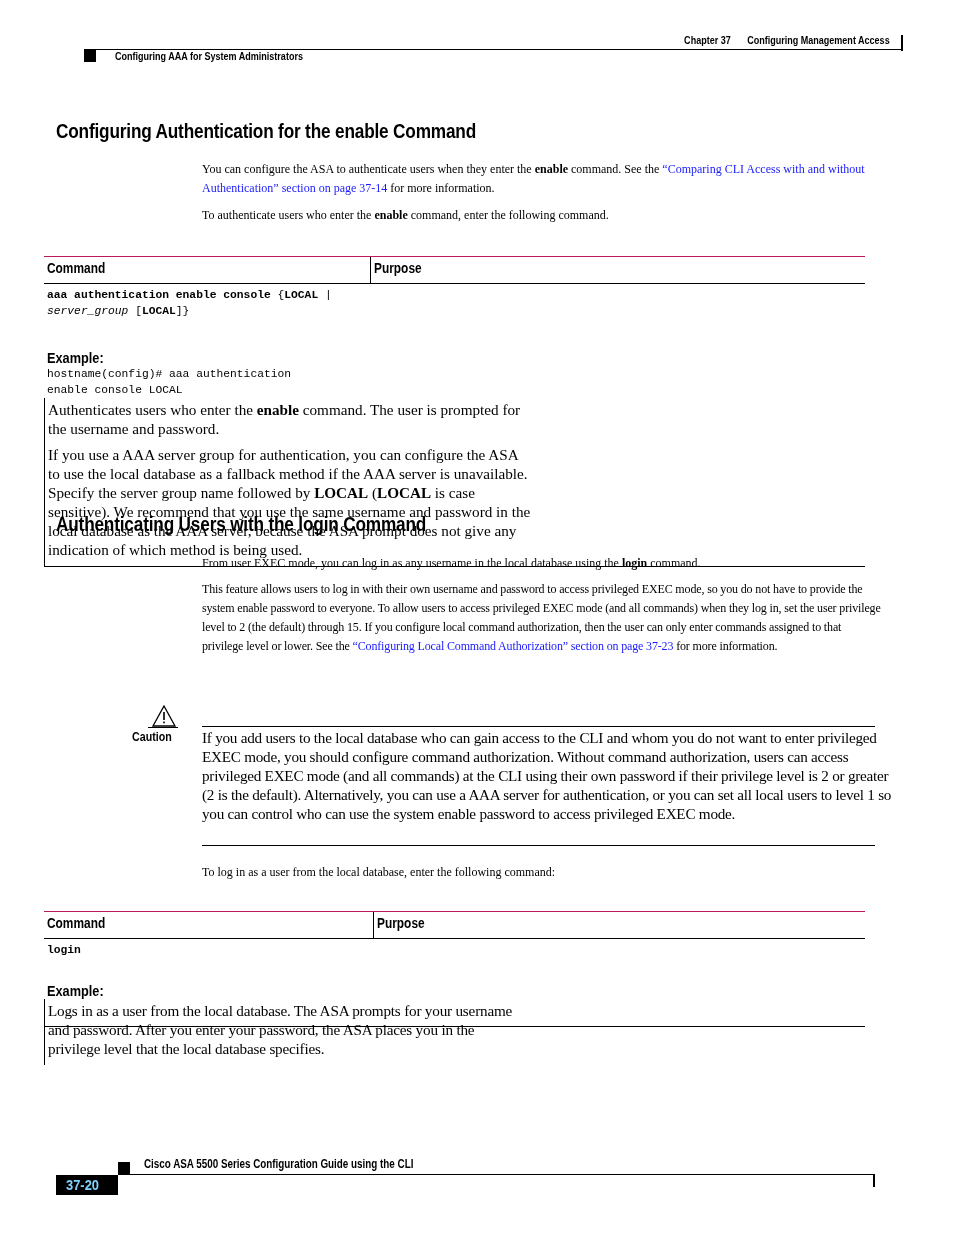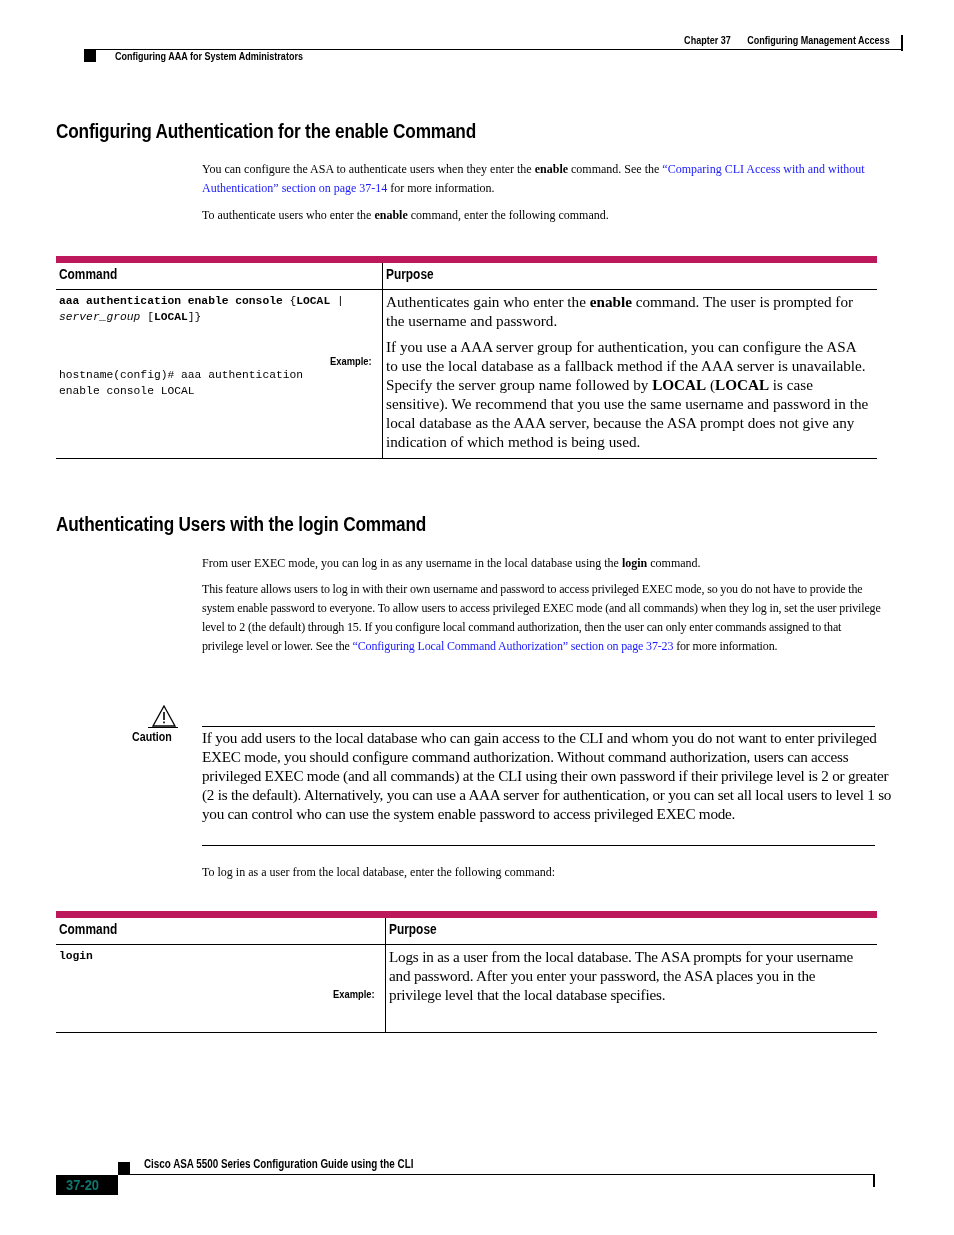--- a/index.html
+++ b/index.html
@@ -17,46 +17,46 @@
 
   
   .section-heading { position: absolute; left: 56px; font-size: 20px; font-weight: bold; font-family: "Liberation Sans", sans-serif; transform: scaleX(0.86); transform-origin: left center; white-space: nowrap; letter-spacing: -0.2px; }
 
   
   .para { position: absolute; left: 202px; width: 680px; font-size: 12px; line-height: 19px; font-family: "Liberation Serif", serif; }
   .link { color: #1a1aff; }
   b { font-weight: bold; }
 
   
-  .cmd-table { position: absolute; left: 56px; width: 821px; border-top: 7px solid #be185d; border-bottom: 1px solid #000; }
+  .cmd-table { position: absolute; left: 44px; width: 821px; border-top: 1px solid #be185d; border-bottom: 1px solid #000; }
   .cmd-table .thead { display: flex; border-bottom: 1px solid #000; height: 26px; }
   .cmd-table .th { font-family: "Liberation Sans", sans-serif; font-weight: bold; font-size: 14px; padding: 3px 3px 0 3px; transform-origin: left center; }
   .cmd-table .th span { display: inline-block; transform: scaleX(0.85); transform-origin: left center; }
-  .cmd-table .tbody { display: flex; }
+  .cmd-table .tbody { display: flex; flex-direction: column; }
   .col-cmd { box-sizing: border-box; padding: 3px 3px 0 3px; }
   .col-purpose { box-sizing: border-box; border-left: 1px solid #000; padding: 0 6px 0 3px; }
   .cmd-line { font-family: "Liberation Mono", monospace; font-size: 11.3px; line-height: 16px; white-space: pre; }
-  .example-label { font-family: "Liberation Sans", sans-serif; font-weight: bold; font-size: 11px; text-align: right; }
+  .example-label { font-family: "Liberation Sans", sans-serif; font-weight: bold; font-size: 15px; }
   .example-label span { display: inline-block; transform: scaleX(0.85); transform-origin: left center; }
   .purpose-p { font-family: "Liberation Serif", serif; font-size: 15.2px; line-height: 19px; margin: 0 0 7px 0; }
 
   
   #caution-icon { position: absolute; left: 152px; top: 705px; width: 24px; height: 22px; }
   #caution-icon-line { position: absolute; left: 148px; top: 727px; width: 30px; height: 1px; background: #000; }
   #caution-label { position: absolute; left: 132px; top: 729px; font-size: 13px; font-family: "Liberation Sans", sans-serif; font-weight: bold; transform: scaleX(0.82); transform-origin: left center; }
   #caution-rule-top { position: absolute; left: 202px; top: 726px; width: 673px; height: 1px; background: #000; }
   #caution-rule-bottom { position: absolute; left: 202px; top: 845px; width: 673px; height: 1px; background: #000; }
   #caution-text { position: absolute; left: 202px; top: 728px; width: 690px; font-size: 15.2px; line-height: 19px; font-family: "Liberation Serif", serif; letter-spacing: -0.25px; }
 
   
   #footer-block { position: absolute; left: 118px; top: 1162px; width: 12px; height: 12px; background: #000; }
   #footer-title { position: absolute; left: 144px; top: 1157px; font-size: 12px; font-family: "Liberation Sans", sans-serif; font-weight: bold; transform: scaleX(0.82); transform-origin: left center; white-space: nowrap; }
   #footer-rule { position: absolute; left: 118px; top: 1174px; width: 757px; height: 1px; background: #000; }
   #footer-rule-right { position: absolute; left: 873px; top: 1175px; width: 2px; height: 12px; background: #000; }
-  #footer-page { position: absolute; left: 56px; top: 1175px; width: 62px; height: 20px; background: #000; color: #0f766e; font-family: "Liberation Sans", sans-serif; font-weight: bold; font-size: 15px; line-height: 20px; }
+  #footer-page { position: absolute; left: 56px; top: 1175px; width: 62px; height: 20px; background: #000; color: #7dd3fc; font-family: "Liberation Sans", sans-serif; font-weight: bold; font-size: 15px; line-height: 20px; }
   #footer-page span { display: inline-block; margin-left: 10px; transform: scaleX(0.86); transform-origin: left center; }
 </style>
 </head>
 <body>
 
 <div id="running-header">
   <div id="hdr-chapter" class="hdr-sans">
     <span>Chapter 37</span><span class="gap"></span><span>Configuring Management Access</span>
   </div>
   <div id="hdr-rule-right"></div>
@@ -83,21 +83,21 @@
   <div class="tbody">
     <div class="col-cmd" style="width:326px;">
       <div class="cmd-line"><b>aaa authentication enable console</b><span> {</span><b>LOCAL</b><span> |</span></div>
       <div class="cmd-line"><i>server_group</i><span> [</span><b>LOCAL</b><span>]}</span></div>
       <div style="height:30px;"></div>
       <div class="example-label"><span>Example:</span></div>
       <div class="cmd-line">hostname(config)# aaa authentication</div>
       <div class="cmd-line">enable console LOCAL</div>
     </div>
     <div class="col-purpose" style="width:495px; padding-top:2px;">
-      <p class="purpose-p"><span>Authenticates gain who enter the </span><b>enable</b><span> command. The user is prompted for the username and password.</span></p>
+      <p class="purpose-p"><span>Authenticates users who enter the </span><b>enable</b><span> command. The user is prompted for the username and password.</span></p>
       <p class="purpose-p"><span>If you use a AAA server group for authentication, you can configure the ASA to use the local database as a fallback method if the AAA server is unavailable. Specify the server group name followed by </span><b>LOCAL</b><span> (</span><b>LOCAL</b><span> is case sensitive). We recommend that you use the same username and password in the local database as the AAA server, because the ASA prompt does not give any indication of which method is being used.</span></p>
     </div>
   </div>
 </div>
 
 <div class="section-heading" style="top:513px;">Authenticating Users with the login Command</div>
 
 <div class="para" style="top:554px;">
   <span>From user EXEC mode, you can log in as any username in the local database using the </span><b>login</b><span> command.</span>
 </div>

